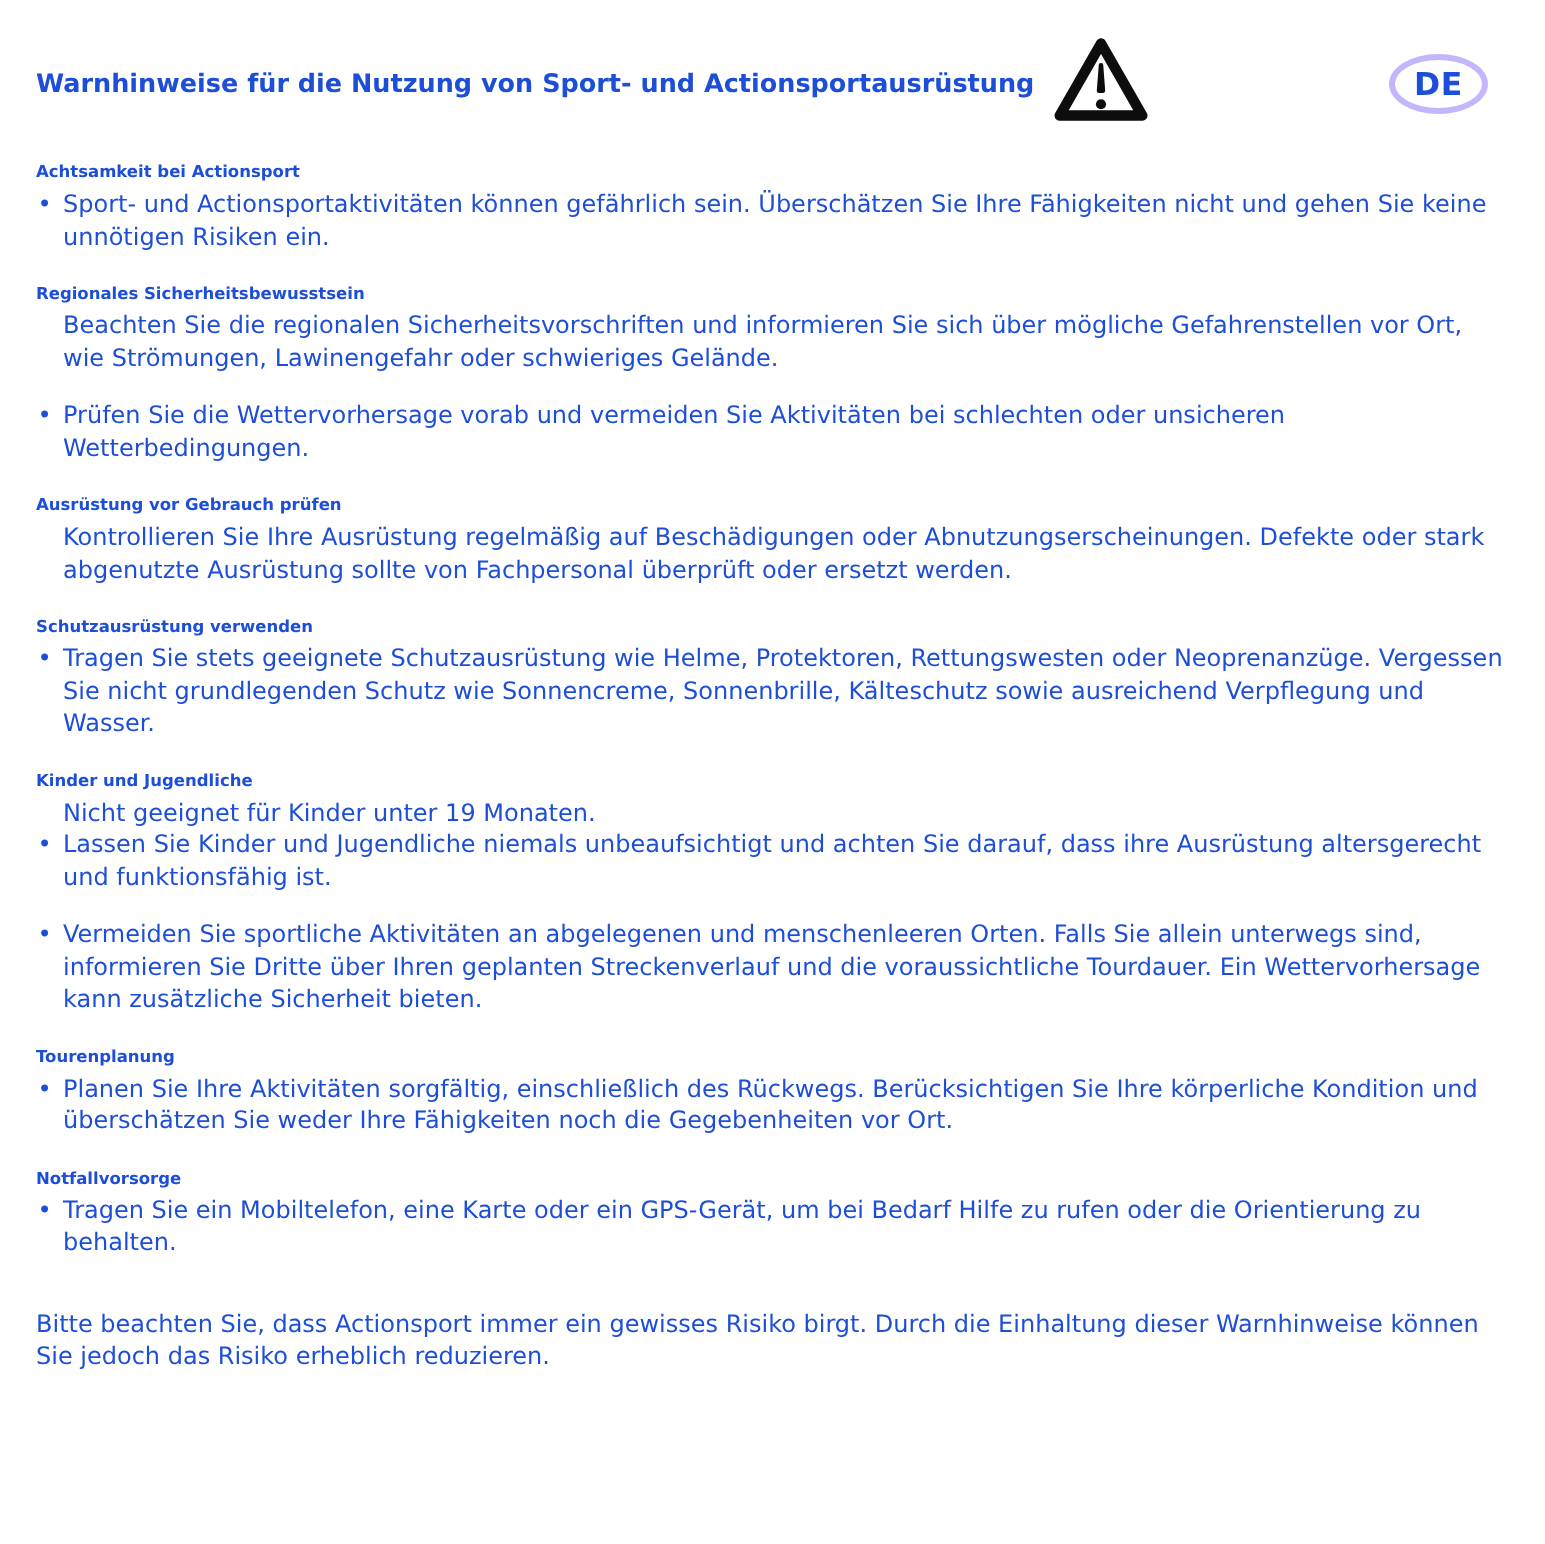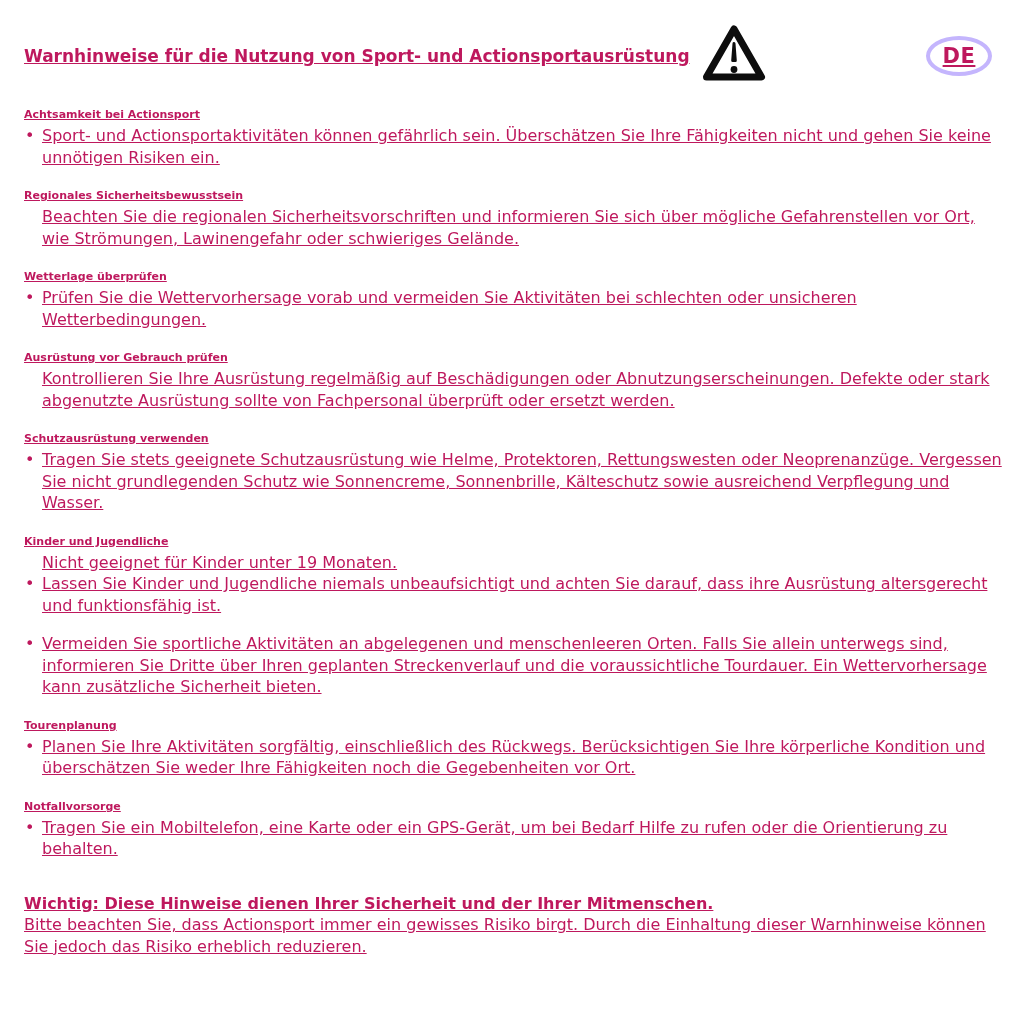--- a/index.html
+++ b/index.html
@@ -2,26 +2,25 @@
 <html lang="de"><head>
   <meta charset="utf-8">
   <style>
     html, body { margin: 0; padding: 0; background: #ffffff; }
     .page {
       position: relative;
       width: 1030px;
       height: 1029px;
       box-sizing: border-box;
       background: #ffffff;
-      color: #be185d;
+      color: #1d4ed8;
       font-family: "DejaVu Sans", "Liberation Sans", sans-serif;
       font-size: 16px;
       padding: 26px 28px 0 24px;
       overflow: hidden;
-      text-decoration: underline;
     }
     
     .page-header {
       display: flex;
       align-items: center;
       height: 60px;
       margin-bottom: 18px;
     }
     .page-title {
       font-size: 17px;
@@ -105,21 +104,20 @@
   </section>
 
   <section class="sec">
     <h2 class="sec-heading">Regionales Sicherheitsbewusstsein</h2>
     <div class="item">
       <p>Beachten Sie die regionalen Sicherheitsvorschriften und informieren Sie sich über mögliche Gefahrenstellen vor Ort, wie Strömungen, Lawinengefahr oder schwieriges Gelände.</p>
     </div>
   </section>
 
   <section class="sec">
-    <h2 class="sec-heading">Wetterlage überprüfen</h2>
     <div class="item">
       <span class="bullet">•</span>
       <p>Prüfen Sie die Wettervorhersage vorab und vermeiden Sie Aktivitäten bei schlechten oder unsicheren Wetterbedingungen.</p>
     </div>
   </section>
 
   <section class="sec">
     <h2 class="sec-heading">Ausrüstung vor Gebrauch prüfen</h2>
     <div class="item">
       <p>Kontrollieren Sie Ihre Ausrüstung regelmäßig auf Beschädigungen oder Abnutzungserscheinungen. Defekte oder stark abgenutzte Ausrüstung sollte von Fachpersonal überprüft oder ersetzt werden.</p>
@@ -162,17 +160,16 @@
 
   <section class="sec">
     <h2 class="sec-heading">Notfallvorsorge</h2>
     <div class="item">
       <span class="bullet">•</span>
       <p>Tragen Sie ein Mobiltelefon, eine Karte oder ein GPS-Gerät, um bei Bedarf Hilfe zu rufen oder die Orientierung zu behalten.</p>
     </div>
   </section>
 
   <div class="footer">
-    <p class="footer-bold">Wichtig: Diese Hinweise dienen Ihrer Sicherheit und der Ihrer Mitmenschen.</p>
     <p>Bitte beachten Sie, dass Actionsport immer ein gewisses Risiko birgt. Durch die Einhaltung dieser Warnhinweise können Sie jedoch das Risiko erheblich reduzieren.</p>
   </div>
 
 </div>
 
 </body></html>

